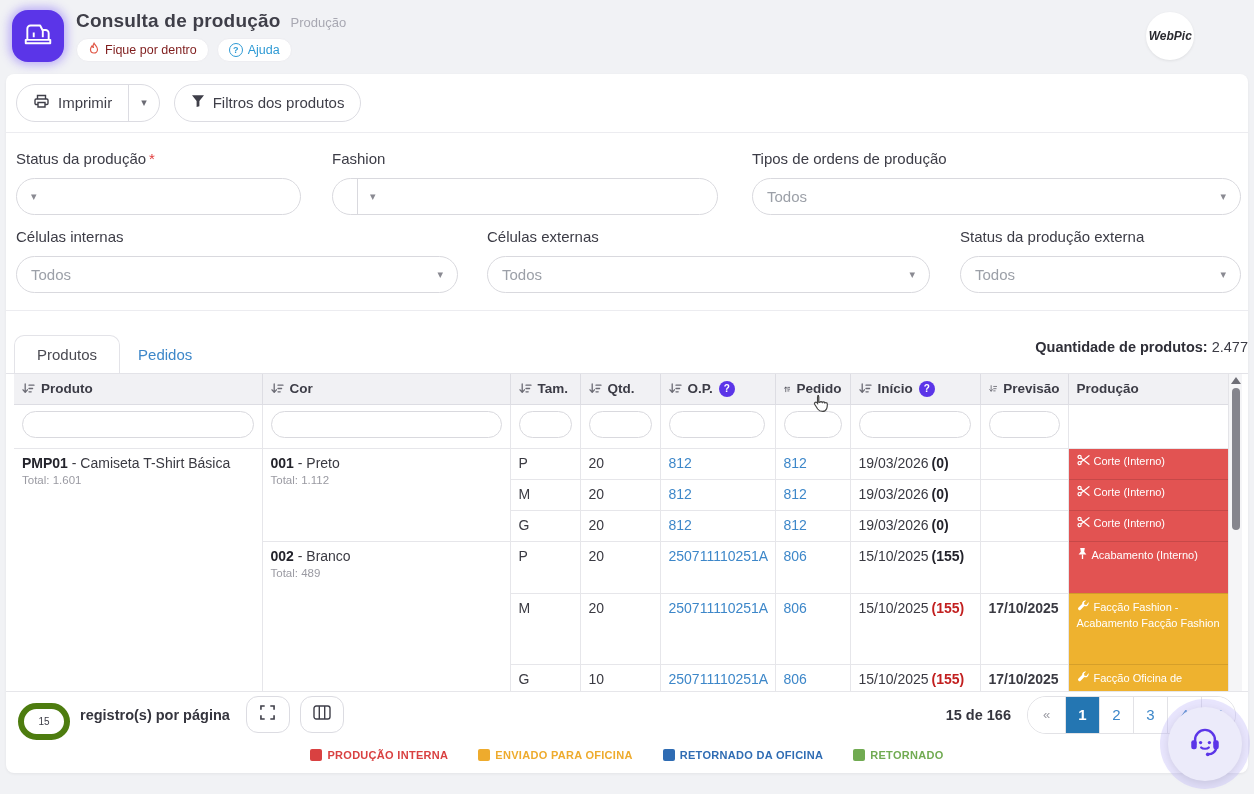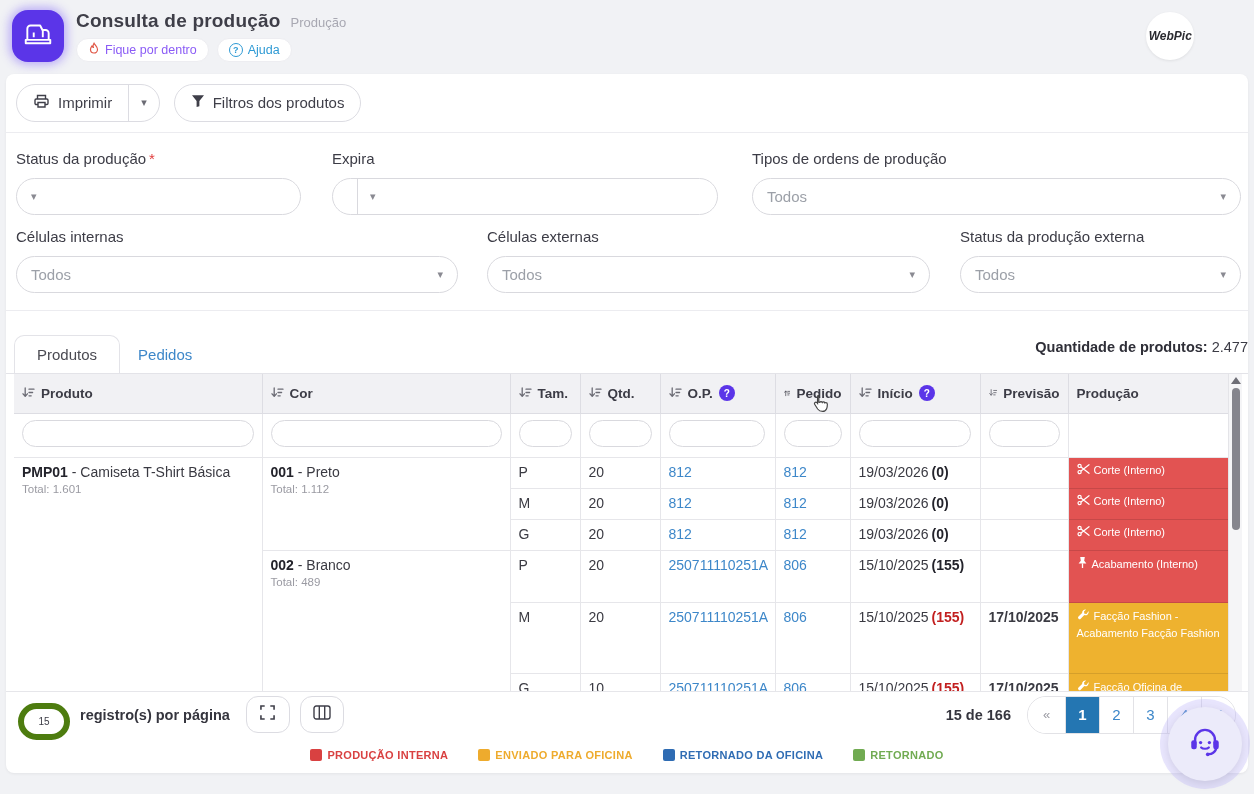--- a/index.html
+++ b/index.html
@@ -8,21 +8,21 @@
 
   
   .top-header { height:74px; display:flex; justify-content:space-between; align-items:flex-start; padding:10px 14px 0 12px; }
   .th-left { display:flex; gap:12px; }
   .app-logo { width:52px; height:52px; border-radius:16px; background:#5b35e8; display:flex; align-items:center; justify-content:center; box-shadow:0 0 10px 3px rgba(122,90,248,.45); }
   .th-titles .trow { display:flex; align-items:baseline; gap:10px; }
   .page-title { font-size:19px; font-weight:bold; color:#3e3e48; letter-spacing:.2px; }
   .page-subtitle { font-size:13px; color:#a8a8b2; }
   .badge-row { display:flex; gap:8px; margin-top:6px; }
   .pill-badge { display:inline-flex; align-items:center; gap:5px; background:#fff; border-radius:12px; padding:3px 11px; font-size:12.5px; cursor:pointer; border:1px solid #ededf1; }
-  .pill-badge.news { color:#8b5cf6;justify-content:flex-end; }
+  .pill-badge.news { color:#7f1d1d;justify-content:flex-end; }
   .pill-badge.help { color:#2e9ad4; }
   .qcircle { display:inline-flex; width:14px; height:14px; border:1.4px solid #2e9ad4; border-radius:50%; font-size:9px; font-weight:bold; align-items:center; justify-content:center; }
   .th-right { display:flex; align-items:center; gap:12px; padding-top:2px;flex-direction:column; }
   .webpic-circle { width:48px; height:48px; border-radius:50%; background:#fff; display:flex; align-items:center; justify-content:center; font-size:12px; font-weight:bold; font-style:italic; color:#2b2b31; box-shadow:0 1px 3px rgba(0,0,0,.08); }
   .company-row { display:flex; align-items:center; gap:8px; cursor:pointer; }
   .company-name { font-size:16px; font-weight:bold; color:#14532d; }
   .expire-line { font-size:13px; color:#b2b2ba; margin-top:2px; }
   .expire-date { color:#6fbe73; font-weight:bold; }
 
   
@@ -53,21 +53,21 @@
   .tab.active { background:#fff; border:1px solid #e3e3e8; border-bottom:none; border-radius:10px 10px 0 0; color:#4a4a52; }
   .tab.inactive { color:#3d87c9; padding:10px 18px; }
   .summary { position:absolute; right:0; bottom:18px; font-size:14.5px; }
   .summary b { color:#2f2f38; }
 
   
   .table-area { height:319px; display:flex; position:relative; border-top:1px solid #e3e3e8; overflow:hidden; }
   .grid-wrap { width:1222px; padding-left:8px; overflow:hidden; }
   table.grid { border-collapse:collapse; table-layout:fixed; width:1214px; }
   .grid col.c-produto{width:248px}.grid col.c-cor{width:248px}.grid col.c-tam{width:70px}.grid col.c-qtd{width:80px}.grid col.c-op{width:115px}.grid col.c-pedido{width:75px}.grid col.c-inicio{width:130px}.grid col.c-prev{width:88px}.grid col.c-prod{width:160px}
-  .grid th { background:#f1f1f4; font-size:13.5px; color:#3c3c46; text-align:left; padding:7px 8px; border-right:1px solid #dddde3; border-bottom:1px solid #dddde3; height:40px; white-space:nowrap; cursor:pointer; }
+  .grid th { background:#f1f1f4; font-size:13.5px; color:#3c3c46; text-align:left; padding:7px 8px; border-right:1px solid #dddde3; border-bottom:1px solid #dddde3; height:30px; white-space:nowrap; cursor:pointer; }
   .grid th .hwrap { display:flex; align-items:center; gap:6px; }
   .qbadge { display:inline-flex; width:16px; height:16px; border-radius:50%; background:#5b35e8; color:#fff; font-size:10px; font-weight:bold; align-items:center; justify-content:center; cursor:pointer; }
   .filter-row td { background:#fff; border-right:1px solid #e6e6ea; border-bottom:1px solid #e6e6ea; padding:7px 7px; height:44px; }
   .col-filter { width:100%; height:27px; border:1px solid #d9d9de; border-radius:14px; outline:none; padding:0 10px; font-size:13px; background:#fff; }
   .grid td { font-size:14px; color:#3a3a42; border-right:1px solid #e6e6ea; border-bottom:1px solid #e6e6ea; padding:6px 8px; vertical-align:top; background:#fff; }
   .grid tr.h31 td{height:31px} .grid tr.h52 td{height:52px} .grid tr.h71 td{height:71px} .grid tr.h60 td{height:60px}
   .cell-main b { color:#23232b; }
   .cell-sub { font-size:11.5px; color:#9a9aa2; margin-top:3px; }
   a.blue-link { color:#3d87c9; text-decoration:none; cursor:pointer; }
   .cnt { font-weight:bold; color:#23232b; margin-left:3px; }
@@ -185,21 +185,21 @@
   </div>
 
   <div class="divider"></div>
 
   <div class="filters">
     <span class="f-label" style="left:10px;top:17px"><span>Status da produção</span><span class="req">*</span></span>
     <div class="select" style="left:10px;top:45px;width:285px">
       <span class="caret">▾</span>
     </div>
 
-    <span class="f-label" style="left:326px;top:17px">Expira</span>
+    <span class="f-label" style="left:326px;top:17px">Fashion</span>
     <div class="select" style="left:326px;top:45px;width:386px;padding-right:0">
       <span class="combo-div"></span>
       <span class="caret combo-caret">▾</span>
     </div>
 
     <span class="f-label" style="left:746px;top:17px">Tipos de ordens de produção</span>
     <div class="select" style="left:746px;top:45px;width:489px">
       <span class="val ph">Todos</span>
       <span class="caret">▾</span>
     </div>

